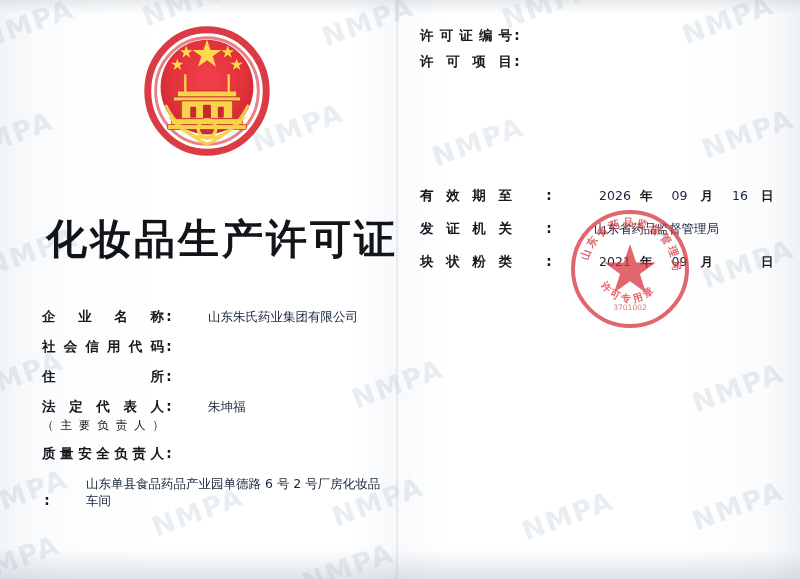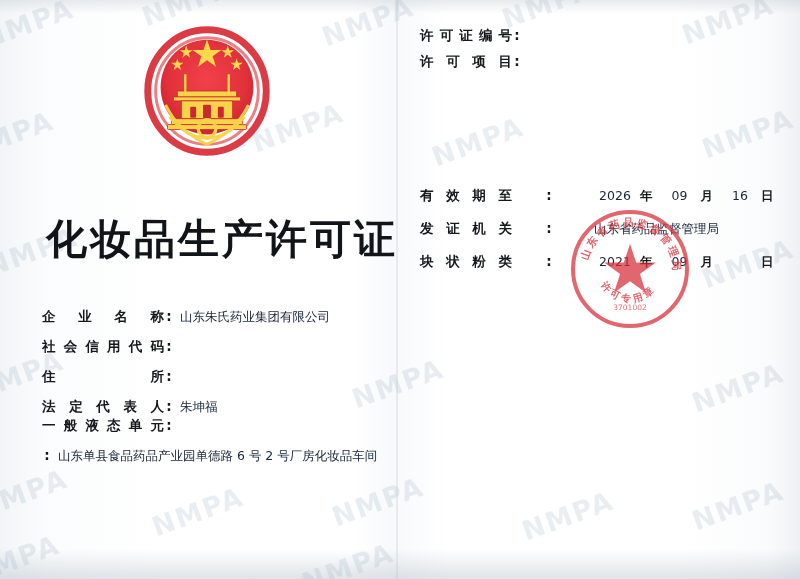--- a/index.html
+++ b/index.html
@@ -141,20 +141,21 @@
     text-align: center;
   }
   .fvalue {
     flex: 1 1 auto;
     font-family: "DejaVu Sans", "Liberation Sans", sans-serif;
     font-size: 12.5px;
     color: #17243a;
     line-height: 17px;
     padding-left: 6px;
     word-break: break-all;
+    margin-left: 28px;
   }
   .frow.tight { margin-bottom: 2px; }
   .frow.tight2 { margin-bottom: 11px; }
 
   
   .right-panel {
     position: absolute;
     left: 420px;
     top: 26px;
     width: 360px;
@@ -371,23 +372,28 @@
       <div class="flabel">住所</div>
       <div class="fcolon">:</div>
     </div>
 
     <div class="frow tight">
       <div class="flabel">法定代表人</div>
       <div class="fcolon">:</div>
       <div class="fvalue">朱坤福</div>
     </div>
 
+    <div class="frow tight2">
+      <div class="flabel small">（主要负责人）</div>
+      <div class="fcolon"></div>
+      <div class="fvalue"></div>
+    </div>
 
     <div class="frow">
-      <div class="flabel">一般液态单元</div>
+      <div class="flabel">质量安全负责人</div>
       <div class="fcolon">:</div>
     </div>
 
     <div class="frow">
       <div class="fcolon">:</div>
       <div class="fvalue">山东单县食品药品产业园单德路 6 号 2 号厂房化妆品车间</div>
     </div>
 
   </div>
 

